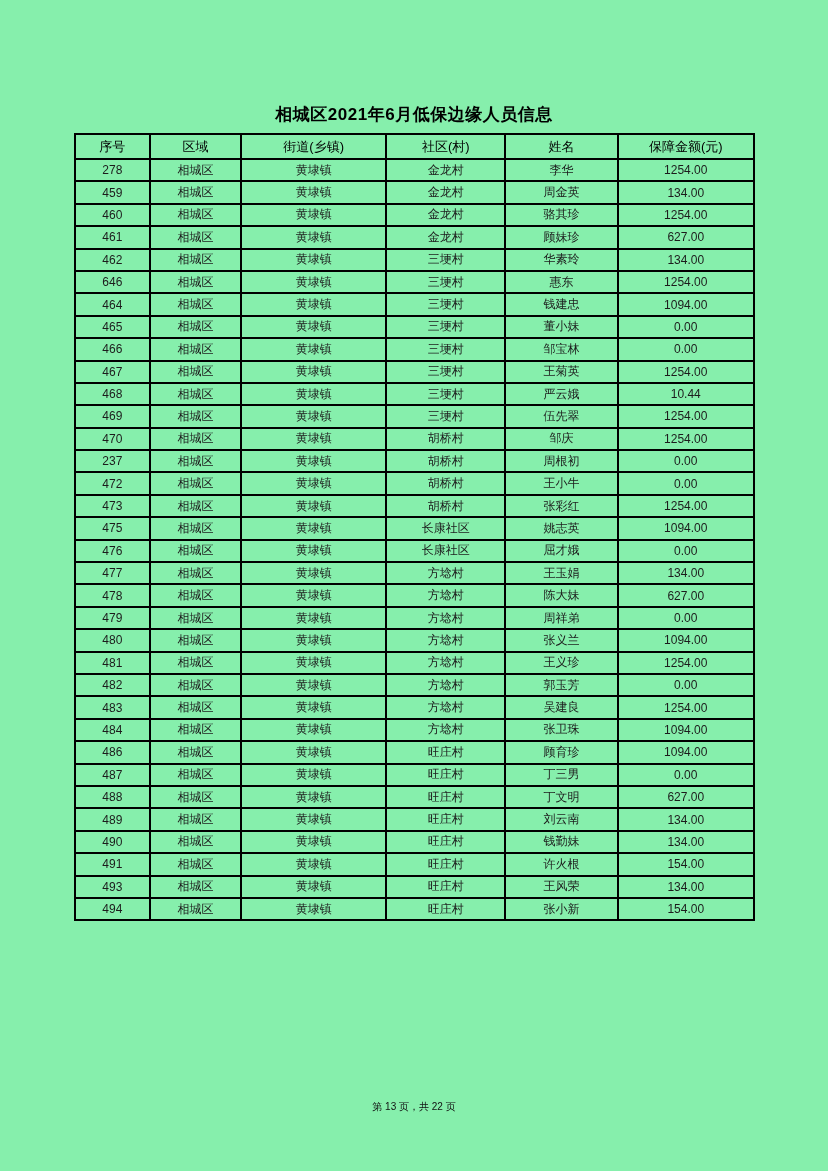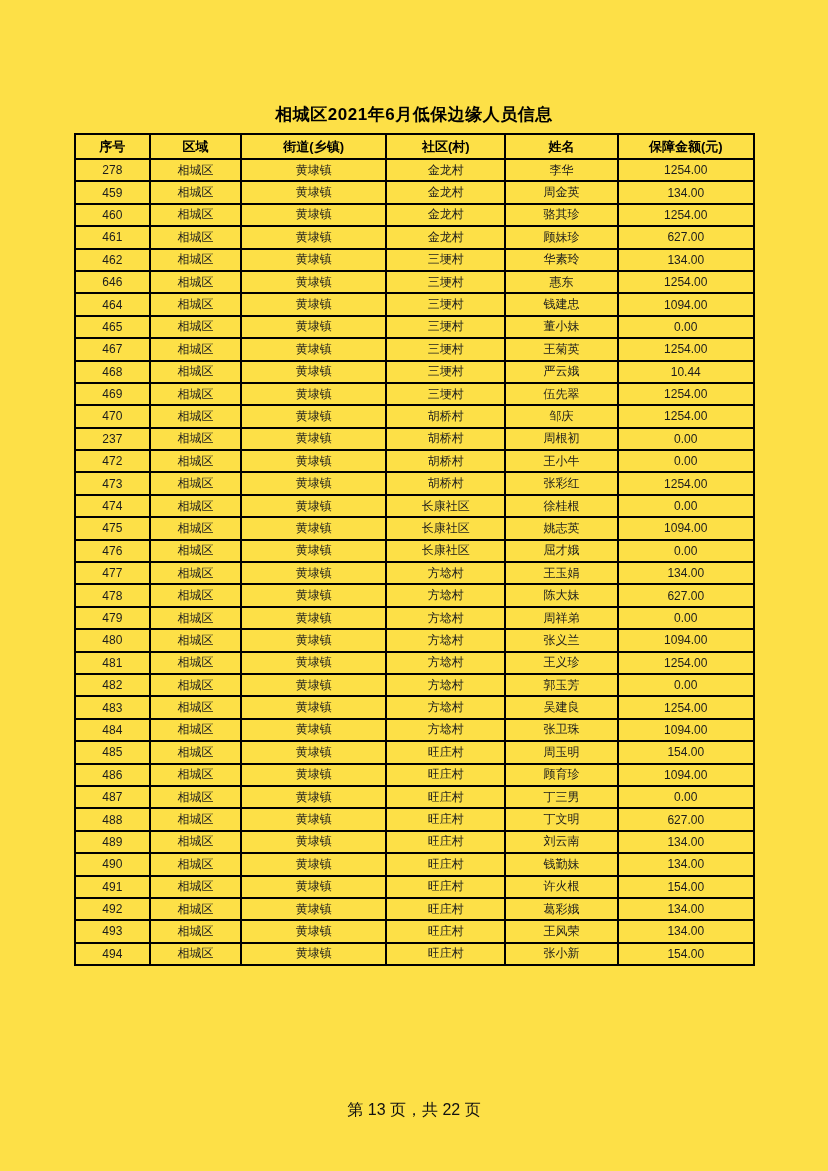--- a/index.html
+++ b/index.html
@@ -6,21 +6,21 @@
     margin: 0;
     padding: 0;
     background: #e9e9e9;
     font-family: "Liberation Sans", "DejaVu Sans", sans-serif;
   }
   .page {
     position: relative;
     width: 828px;
     height: 1171px;
     margin: 0 auto;
-    background: #fde047;
+    background: #86efac;
     color: #000000;
     overflow: hidden;
     box-shadow: 0 0 4px rgba(0,0,0,0.15);
   }
   .doc-title {
     position: absolute;
     top: 103px;
     left: 0;
     width: 100%;
     text-align: center;
@@ -45,36 +45,36 @@
     border: 2px solid #000000;
     text-align: center;
     vertical-align: middle;
     padding: 0 2px;
     overflow: hidden;
     white-space: nowrap;
   }
   table.records th {
     height: 23px;
     font-size: 13px;
-    font-weight: bold;
+    font-weight: normal;
     color: #000000;
   }
   table.records td {
     height: 20.4px;
     font-size: 12px;
     font-weight: normal;
     color: #1c1c1c;
   }
   .page-footer {
     position: absolute;
     top: 1100px;
     left: 0;
     width: 100%;
     text-align: center;
-    font-size: 16px;
+    font-size: 10px;
     color: #111111;
   }
 </style>
 </head>
 <body>
 
 <div class="page">
 
   <div class="doc-title">相城区2021年6月低保边缘人员信息</div>
 
@@ -157,20 +157,28 @@
           </tr>
           <tr>
             <td>465</td>
             <td>相城区</td>
             <td>黄埭镇</td>
             <td>三埂村</td>
             <td>董小妹</td>
             <td>0.00</td>
           </tr>
           <tr>
+            <td>466</td>
+            <td>相城区</td>
+            <td>黄埭镇</td>
+            <td>三埂村</td>
+            <td>邹宝林</td>
+            <td>0.00</td>
+          </tr>
+          <tr>
             <td>467</td>
             <td>相城区</td>
             <td>黄埭镇</td>
             <td>三埂村</td>
             <td>王菊英</td>
             <td>1254.00</td>
           </tr>
           <tr>
             <td>468</td>
             <td>相城区</td>
@@ -213,28 +221,20 @@
           </tr>
           <tr>
             <td>473</td>
             <td>相城区</td>
             <td>黄埭镇</td>
             <td>胡桥村</td>
             <td>张彩红</td>
             <td>1254.00</td>
           </tr>
           <tr>
-            <td>474</td>
-            <td>相城区</td>
-            <td>黄埭镇</td>
-            <td>长康社区</td>
-            <td>徐桂根</td>
-            <td>0.00</td>
-          </tr>
-          <tr>
             <td>475</td>
             <td>相城区</td>
             <td>黄埭镇</td>
             <td>长康社区</td>
             <td>姚志英</td>
             <td>1094.00</td>
           </tr>
           <tr>
             <td>476</td>
             <td>相城区</td>
@@ -301,28 +301,20 @@
           </tr>
           <tr>
             <td>484</td>
             <td>相城区</td>
             <td>黄埭镇</td>
             <td>方埝村</td>
             <td>张卫珠</td>
             <td>1094.00</td>
           </tr>
           <tr>
-            <td>485</td>
-            <td>相城区</td>
-            <td>黄埭镇</td>
-            <td>旺庄村</td>
-            <td>周玉明</td>
-            <td>154.00</td>
-          </tr>
-          <tr>
             <td>486</td>
             <td>相城区</td>
             <td>黄埭镇</td>
             <td>旺庄村</td>
             <td>顾育珍</td>
             <td>1094.00</td>
           </tr>
           <tr>
             <td>487</td>
             <td>相城区</td>
@@ -355,28 +347,20 @@
             <td>钱勤妹</td>
             <td>134.00</td>
           </tr>
           <tr>
             <td>491</td>
             <td>相城区</td>
             <td>黄埭镇</td>
             <td>旺庄村</td>
             <td>许火根</td>
             <td>154.00</td>
-          </tr>
-          <tr>
-            <td>492</td>
-            <td>相城区</td>
-            <td>黄埭镇</td>
-            <td>旺庄村</td>
-            <td>葛彩娥</td>
-            <td>134.00</td>
           </tr>
           <tr>
             <td>493</td>
             <td>相城区</td>
             <td>黄埭镇</td>
             <td>旺庄村</td>
             <td>王风荣</td>
             <td>134.00</td>
           </tr>
           <tr>

